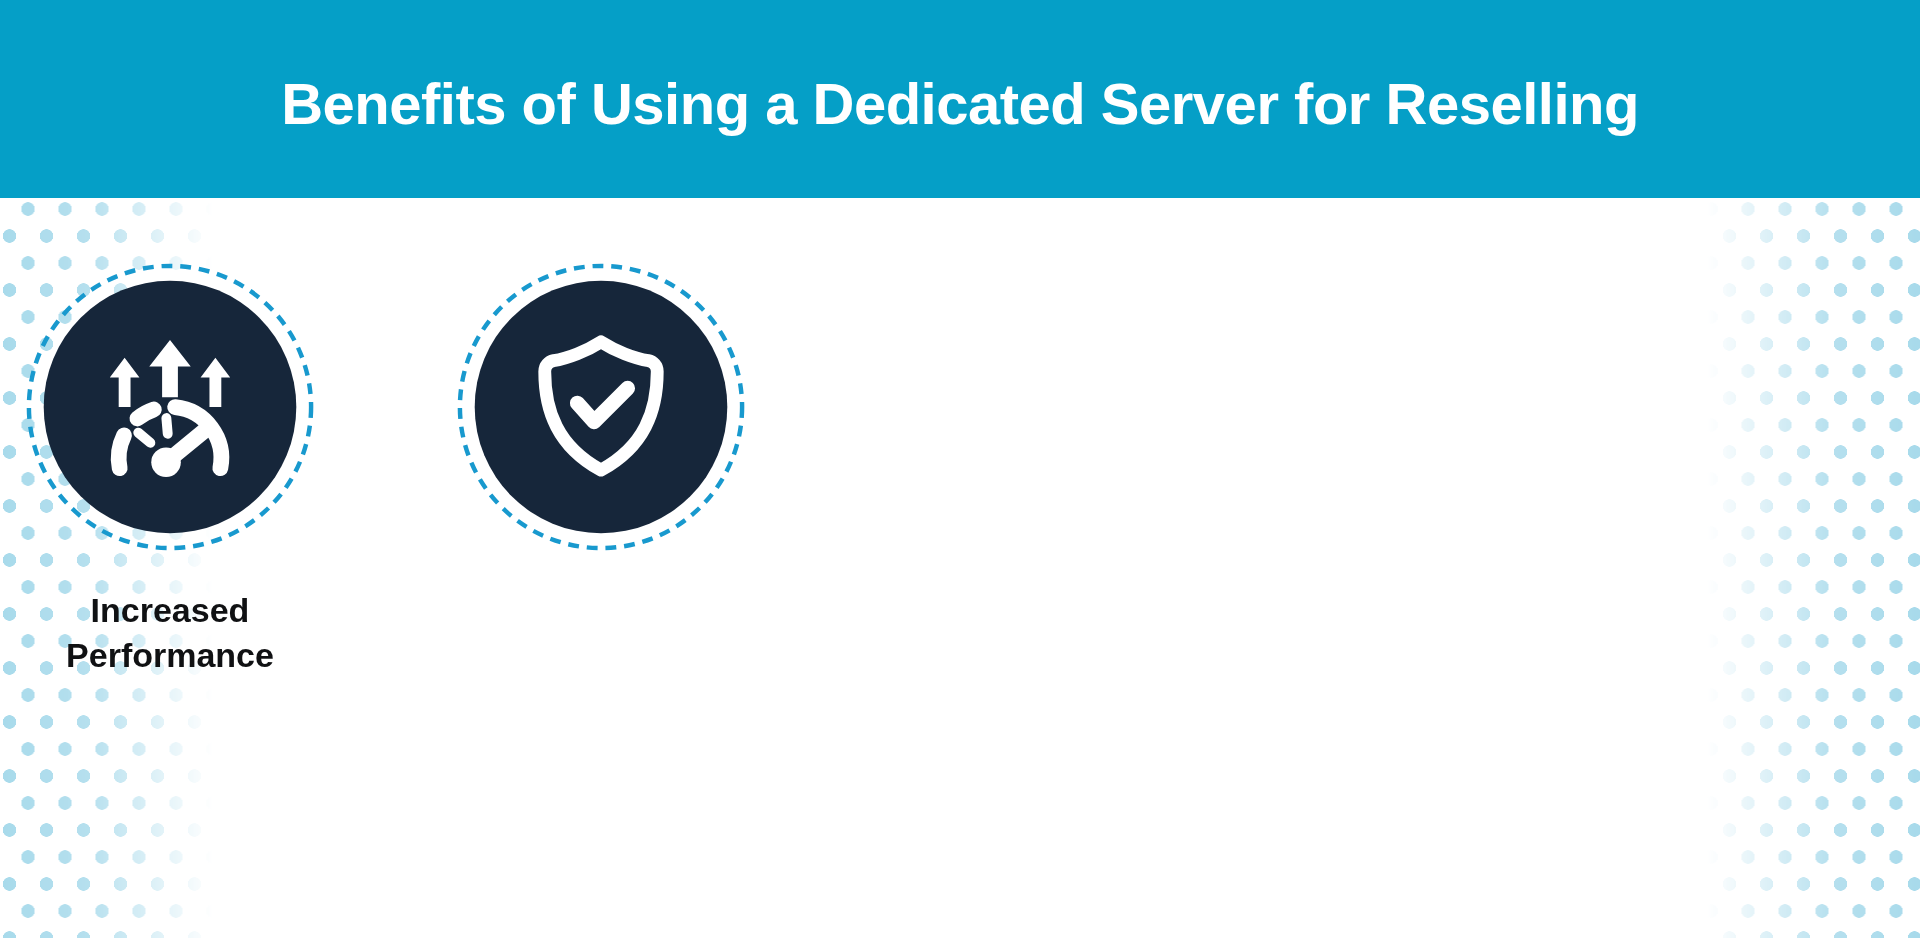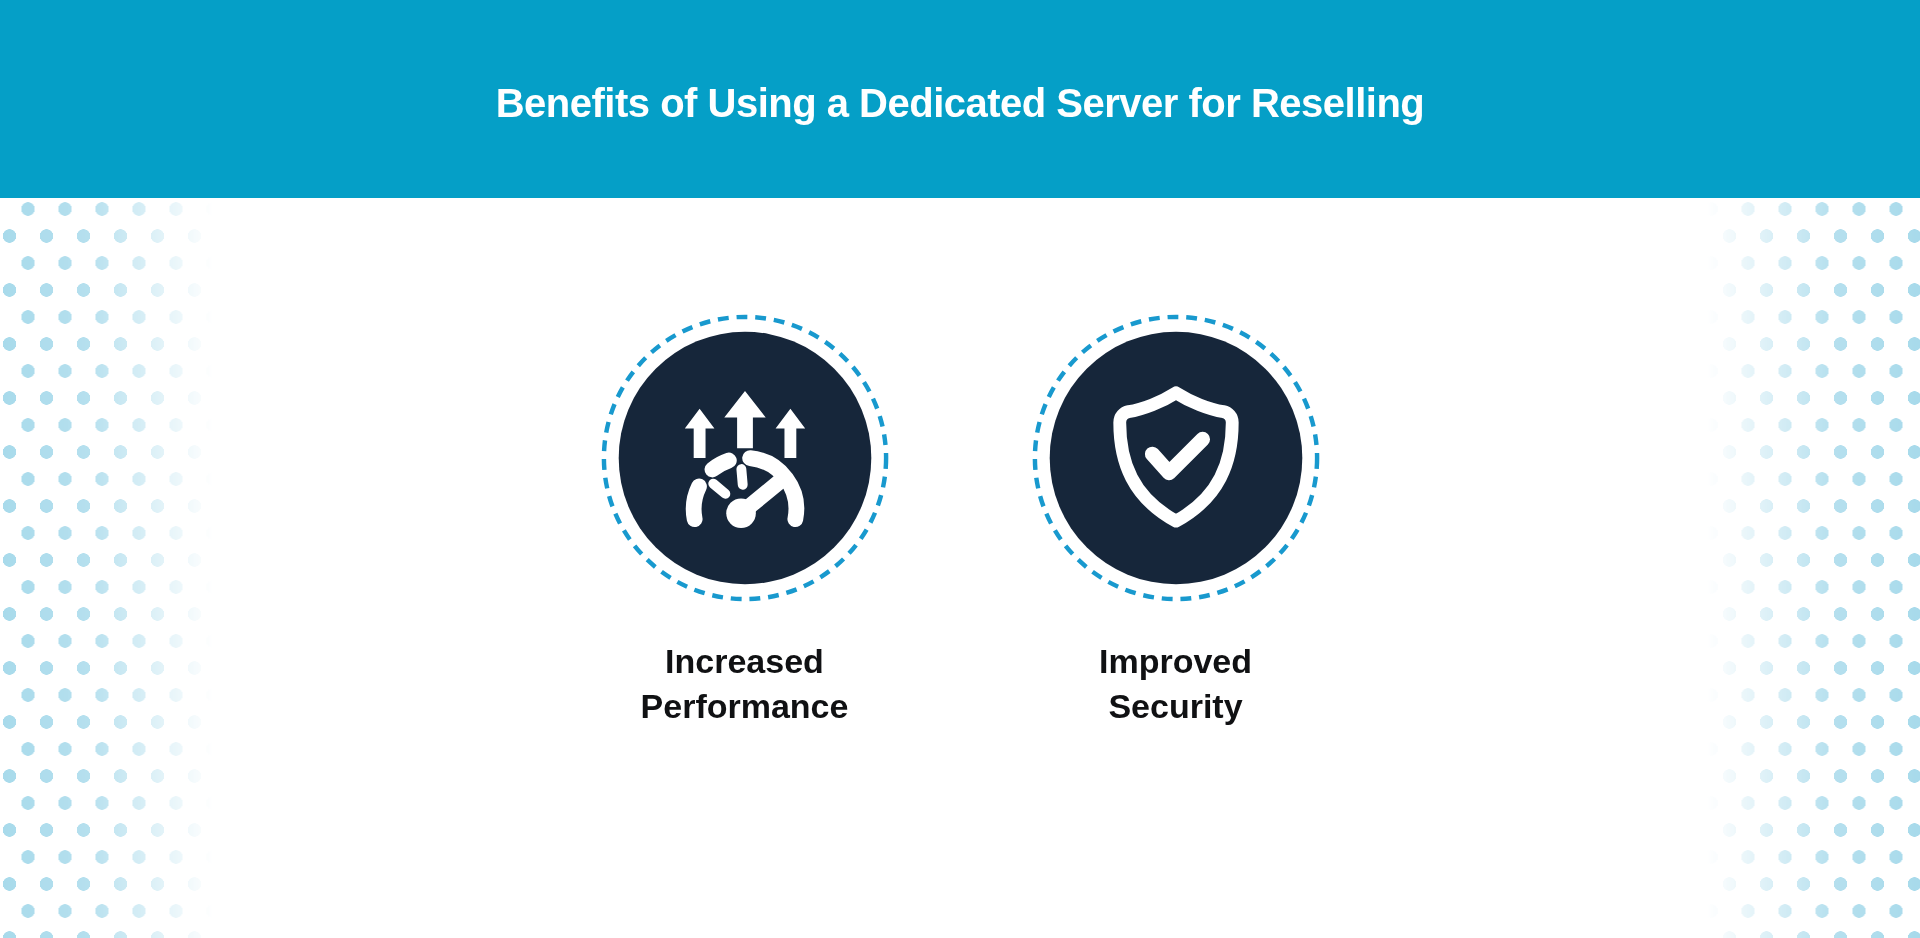--- a/index.html
+++ b/index.html
@@ -29,21 +29,21 @@
     top: 0; left: 0;
     width: 100%;
     height: 198px;
     background: var(--header-background);
     display: flex;
     align-items: center;
     justify-content: center;
   }
   .header h1 {
     color: #ffffff;
-    font-size: 40px;
+    font-size: 58px;
     font-weight: bold;
     letter-spacing: -0.5px;
     padding-top: 8px;
     text-align: center;
   }
 
   
   .dots {
     position: absolute;
     top: 198px;
@@ -68,23 +68,23 @@
     -webkit-mask-image: linear-gradient(to left, rgba(0,0,0,0.95) 0%, rgba(0,0,0,0.8) 40%, rgba(0,0,0,0.25) 78%, transparent 97%);
             mask-image: linear-gradient(to left, rgba(0,0,0,0.95) 0%, rgba(0,0,0,0.8) 40%, rgba(0,0,0,0.25) 78%, transparent 97%);
   }
 
   
   .cards {
     position: absolute;
     top: 198px;
     left: 0;
     width: 100%;
-    padding-top: 112px;
+    padding-top: 61px;
     display: flex;
-    justify-content: center;
+    justify-content: flex-start;
     gap: 91px;
   }
   .card {
     width: 340px;
     display: flex;
     flex-direction: column;
     align-items: center;
   }
   .medallion {
     width: 296px;
@@ -155,17 +155,16 @@
       <div class="medallion">
         <svg viewBox="-150 -150 300 300">
           <circle class="ring" cx="0" cy="0" r="143"></circle>
           <circle class="disc" cx="0" cy="0" r="128"></circle>
           <g>
             <path class="g-line" stroke-width="13" d="M 0,-66 C 14,-57 34,-49 48,-47 C 53,-46 57,-42 57,-36 C 57,4 44,40 0,64 C -44,40 -57,4 -57,-36 C -57,-42 -53,-46 -48,-47 C -34,-49 -14,-57 0,-66 Z"></path>
             <path class="g-line" stroke-width="15" d="M -24,-4 L -7,15 L 27,-19"></path>
           </g>
         </svg>
       </div>
-      <div class="label">Improved Security</div>
     </div>
 
   </div>
 </div>
 
 </body></html>

